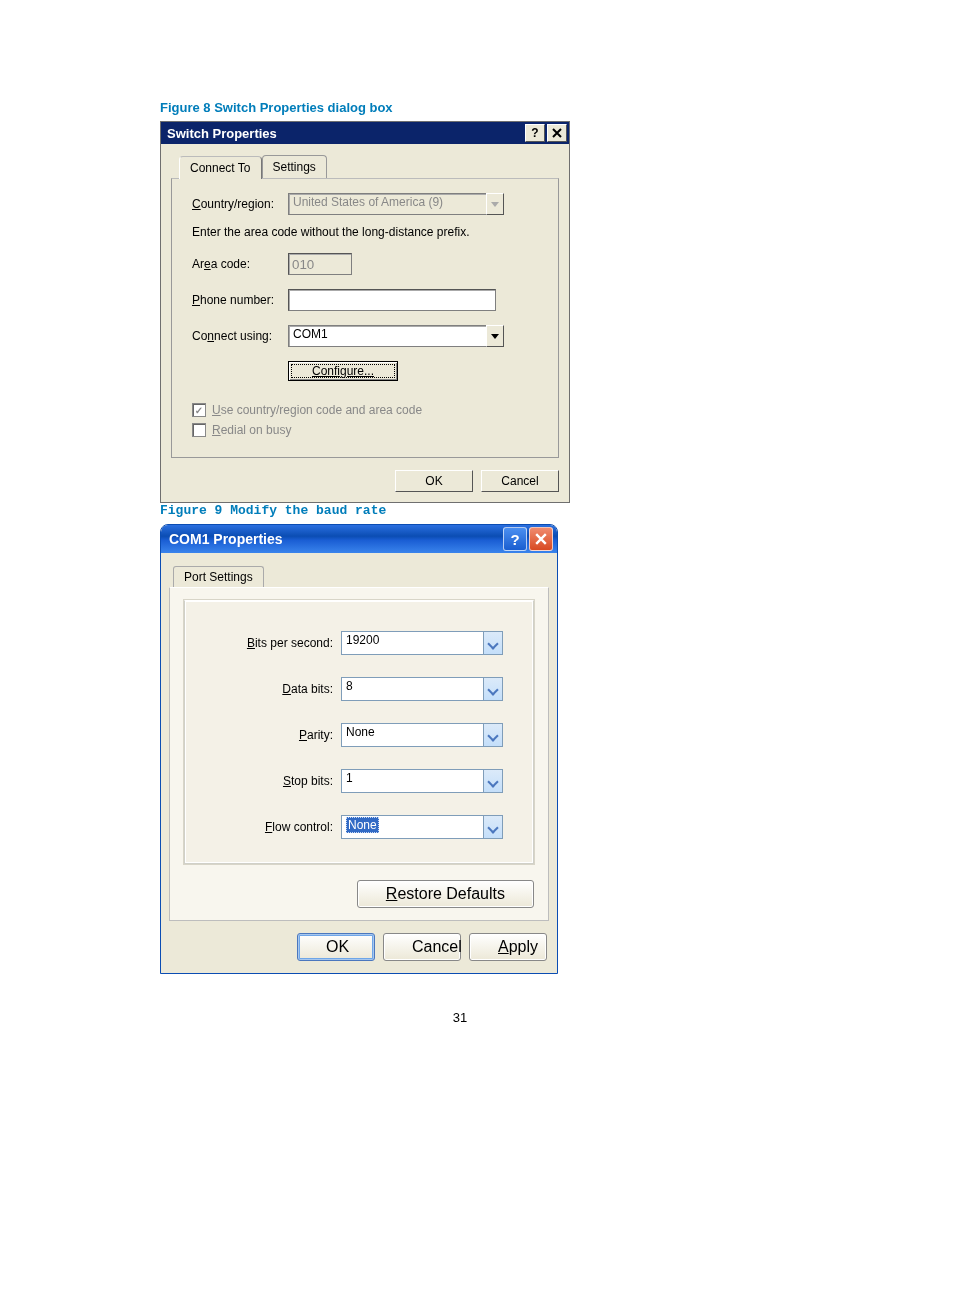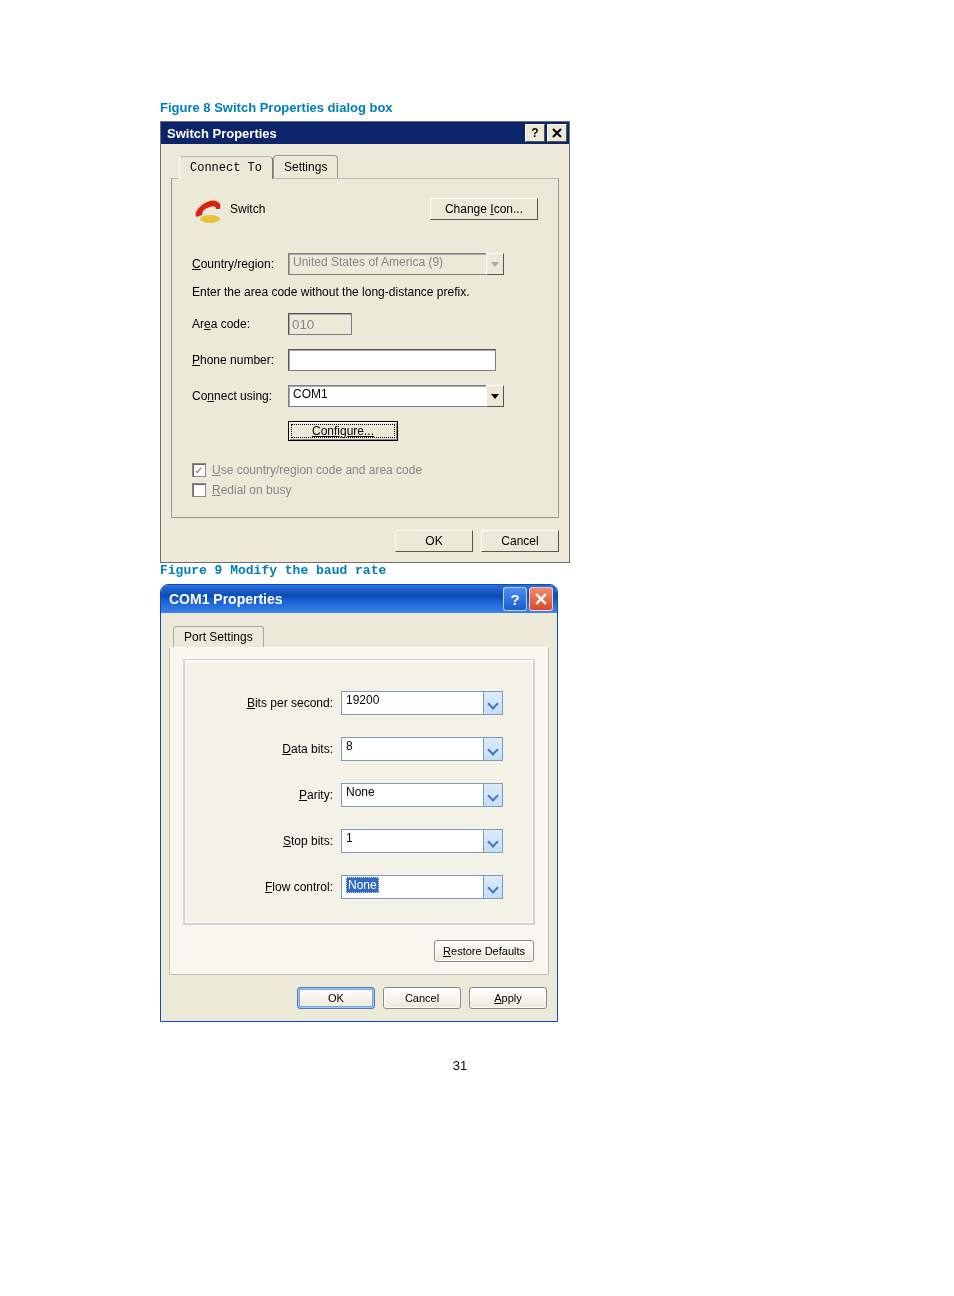--- a/index.html
+++ b/index.html
@@ -66,21 +66,20 @@
     padding:4px 10px;
     font-size:12px;
     color:#000;
   }
   .tab1.active {
     position:relative;
     z-index:2;
     top:1px;
     background:#ece9d8;
     border-color:#bbb #777 #ece9d8 #fff;
-    font-family:Liberation Mono, monospace;
   }
   .body1 {
     margin:0 10px 6px 10px;
     border:1px solid #999;
     border-top:1px solid #bbb;
     background:#ece9d8;
     padding:14px 20px 20px 20px;
   }
   .iconrow {display:flex;align-items:center;margin-bottom:28px;}
   .phone-icon{
@@ -233,21 +232,21 @@
   }
   .chev::before{
     content:"";position:absolute;left:0;top:1px;
     width:6px;height:6px;border-right:2px solid #4b77be;border-bottom:2px solid #4b77be;
     transform:rotate(45deg);
   }
   .restore-row{display:flex;justify-content:flex-end;}
   .xp-btn{
     background:linear-gradient(#fff,#ece8d7);
     border:1px solid #888;border-radius:3px;
-    padding:4px 8px;font-size:11px;
+    padding:4px 28px;font-size:16px;
     box-shadow:0 0 0 1px #fff inset;
   }
   .xp-btn.default{
     border:1px solid #4b77be;
     box-shadow:0 0 0 1px #a7c7ee inset, 0 0 0 2px #6fa6e8 inset;
   }
   .footer2{
     display:flex;justify-content:flex-end;gap:8px;
     padding:8px 10px 12px 10px;
   }
@@ -268,30 +267,20 @@
         <svg width="10" height="10" viewBox="0 0 10 10">
             <path d="M1 1 L9 9 M9 1 L1 9" stroke="#000" stroke-width="2"></path>
           </svg>
       </div>
     </div>
     <div class="tabrow1">
       <div class="tab1 active">Connect To</div>
       <div class="tab1">Settings</div>
     </div>
     <div class="body1">
-      <div class="iconrow">
-        <span class="phone-icon">
-          <svg viewBox="0 0 32 32">
-            <path d="M4 24 Q2 18 10 12 Q18 6 24 8 Q30 10 28 16 L24 16 Q24 12 18 14 Q10 16 10 22 Z" fill="#d21"></path>
-            <ellipse cx="18" cy="26" rx="10" ry="4" fill="#e8c23a"></ellipse>
-          </svg>
-        </span>
-        <span>Switch</span>
-        <button class="w2k-btn change-icon-btn">Change <span class="u">I</span>con...</button>
-      </div>
 
       <div class="row1">
         <label><span class="u">C</span>ountry/region:</label>
         <div class="w2k-select" style="width:216px;">
           <div class="box disabled-bg" style="flex:1;">United States of America (9)</div>
           <div class="arrow">
               <div class="tri-down gray"></div>
             </div>
         </div>
       </div>

